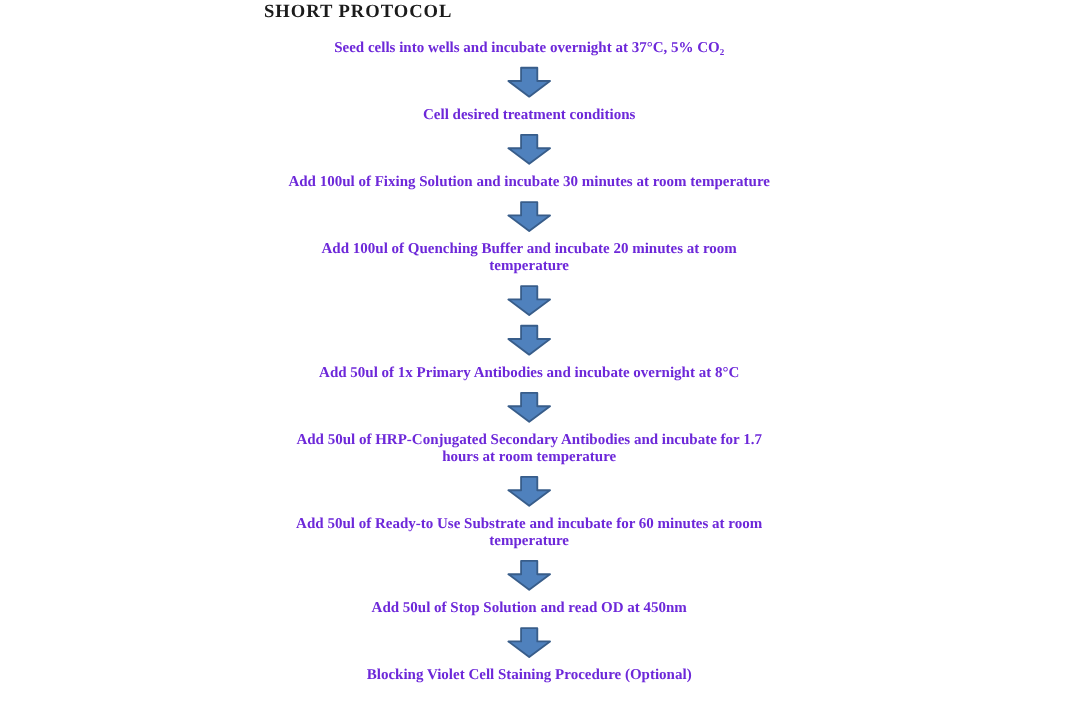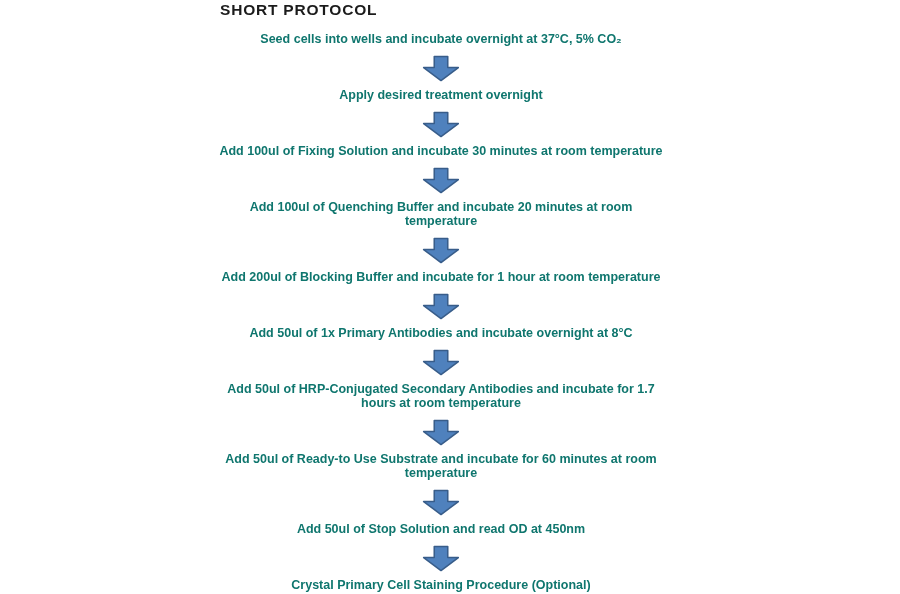--- a/index.html
+++ b/index.html
@@ -6,21 +6,21 @@
     margin: 0;
     padding: 0;
     background: #ffffff;
   }
   .page {
     position: relative;
     width: 900px;
     height: 594px;
     background: #ffffff;
     overflow: hidden;
-    font-family: Liberation Sans, sans-serif;
+    font-family: Liberation Serif, serif;
     border-radius: 26px;
   }
   .title {
     position: absolute;
     left: 220px;
     top: 1px;
     font-size: 15.5px;
     font-weight: bold;
     letter-spacing: 0.8px;
     color: #1b1b1b;
@@ -32,21 +32,21 @@
     top: 32px;
     width: 560px;
     display: flex;
     flex-direction: column;
     align-items: center;
   }
   .step-text {
     font-size: 12.5px;
     line-height: 14px;
     font-weight: bold;
-    color: #0f766e;
+    color: #6d28d9;
     text-align: center;
     white-space: pre-line;
     margin: 0 0 9px 0;
   }
   .arrow-wrap {
     height: 27px;
     margin: 0 0 6px 0;
     display: flex;
     align-items: center;
     justify-content: center;
@@ -65,21 +65,21 @@
   <div class="flow-column">
 
     <div class="step-text">Seed cells into wells and incubate overnight at 37°C, 5% CO₂</div>
 
     <div class="arrow-wrap">
       <svg width="40" height="27" viewBox="0 0 40 28">
         <path d="M 13 1.5 L 27 1.5 L 27 13 L 38 13 L 20 26.5 L 2 13 L 13 13 Z" stroke-width="1.6" stroke-linejoin="round" fill="#4F81BD" stroke="#385D8A"></path>
       </svg>
     </div>
 
-    <div class="step-text">Apply desired treatment overnight</div>
+    <div class="step-text">Cell desired treatment conditions</div>
 
     <div class="arrow-wrap">
       <svg width="40" height="27" viewBox="0 0 40 28">
         <path d="M 13 1.5 L 27 1.5 L 27 13 L 38 13 L 20 26.5 L 2 13 L 13 13 Z" stroke-width="1.6" stroke-linejoin="round" fill="#4F81BD" stroke="#385D8A"></path>
       </svg>
     </div>
 
     <div class="step-text">Add 100ul of Fixing Solution and incubate 30 minutes at room temperature</div>
 
     <div class="arrow-wrap">
@@ -90,21 +90,20 @@
 
     <div class="step-text">Add 100ul of Quenching Buffer and incubate 20 minutes at room
 temperature</div>
 
     <div class="arrow-wrap">
       <svg width="40" height="27" viewBox="0 0 40 28">
         <path d="M 13 1.5 L 27 1.5 L 27 13 L 38 13 L 20 26.5 L 2 13 L 13 13 Z" stroke-width="1.6" stroke-linejoin="round" fill="#4F81BD" stroke="#385D8A"></path>
       </svg>
     </div>
 
-    <div class="step-text">Add 200ul of Blocking Buffer and incubate for 1 hour at room temperature</div>
 
     <div class="arrow-wrap">
       <svg width="40" height="27" viewBox="0 0 40 28">
         <path d="M 13 1.5 L 27 1.5 L 27 13 L 38 13 L 20 26.5 L 2 13 L 13 13 Z" stroke-width="1.6" stroke-linejoin="round" fill="#4F81BD" stroke="#385D8A"></path>
       </svg>
     </div>
 
     <div class="step-text">Add 50ul of 1x Primary Antibodies and incubate overnight at 8°C</div>
 
     <div class="arrow-wrap">
@@ -132,16 +131,16 @@
     </div>
 
     <div class="step-text">Add 50ul of Stop Solution and read OD at 450nm</div>
 
     <div class="arrow-wrap">
       <svg width="40" height="27" viewBox="0 0 40 28">
         <path d="M 13 1.5 L 27 1.5 L 27 13 L 38 13 L 20 26.5 L 2 13 L 13 13 Z" stroke-width="1.6" stroke-linejoin="round" fill="#4F81BD" stroke="#385D8A"></path>
       </svg>
     </div>
 
-    <div class="step-text">Crystal Primary Cell Staining Procedure (Optional)</div>
+    <div class="step-text">Blocking Violet Cell Staining Procedure (Optional)</div>
 
   </div>
 </div>
 
 </body></html>

